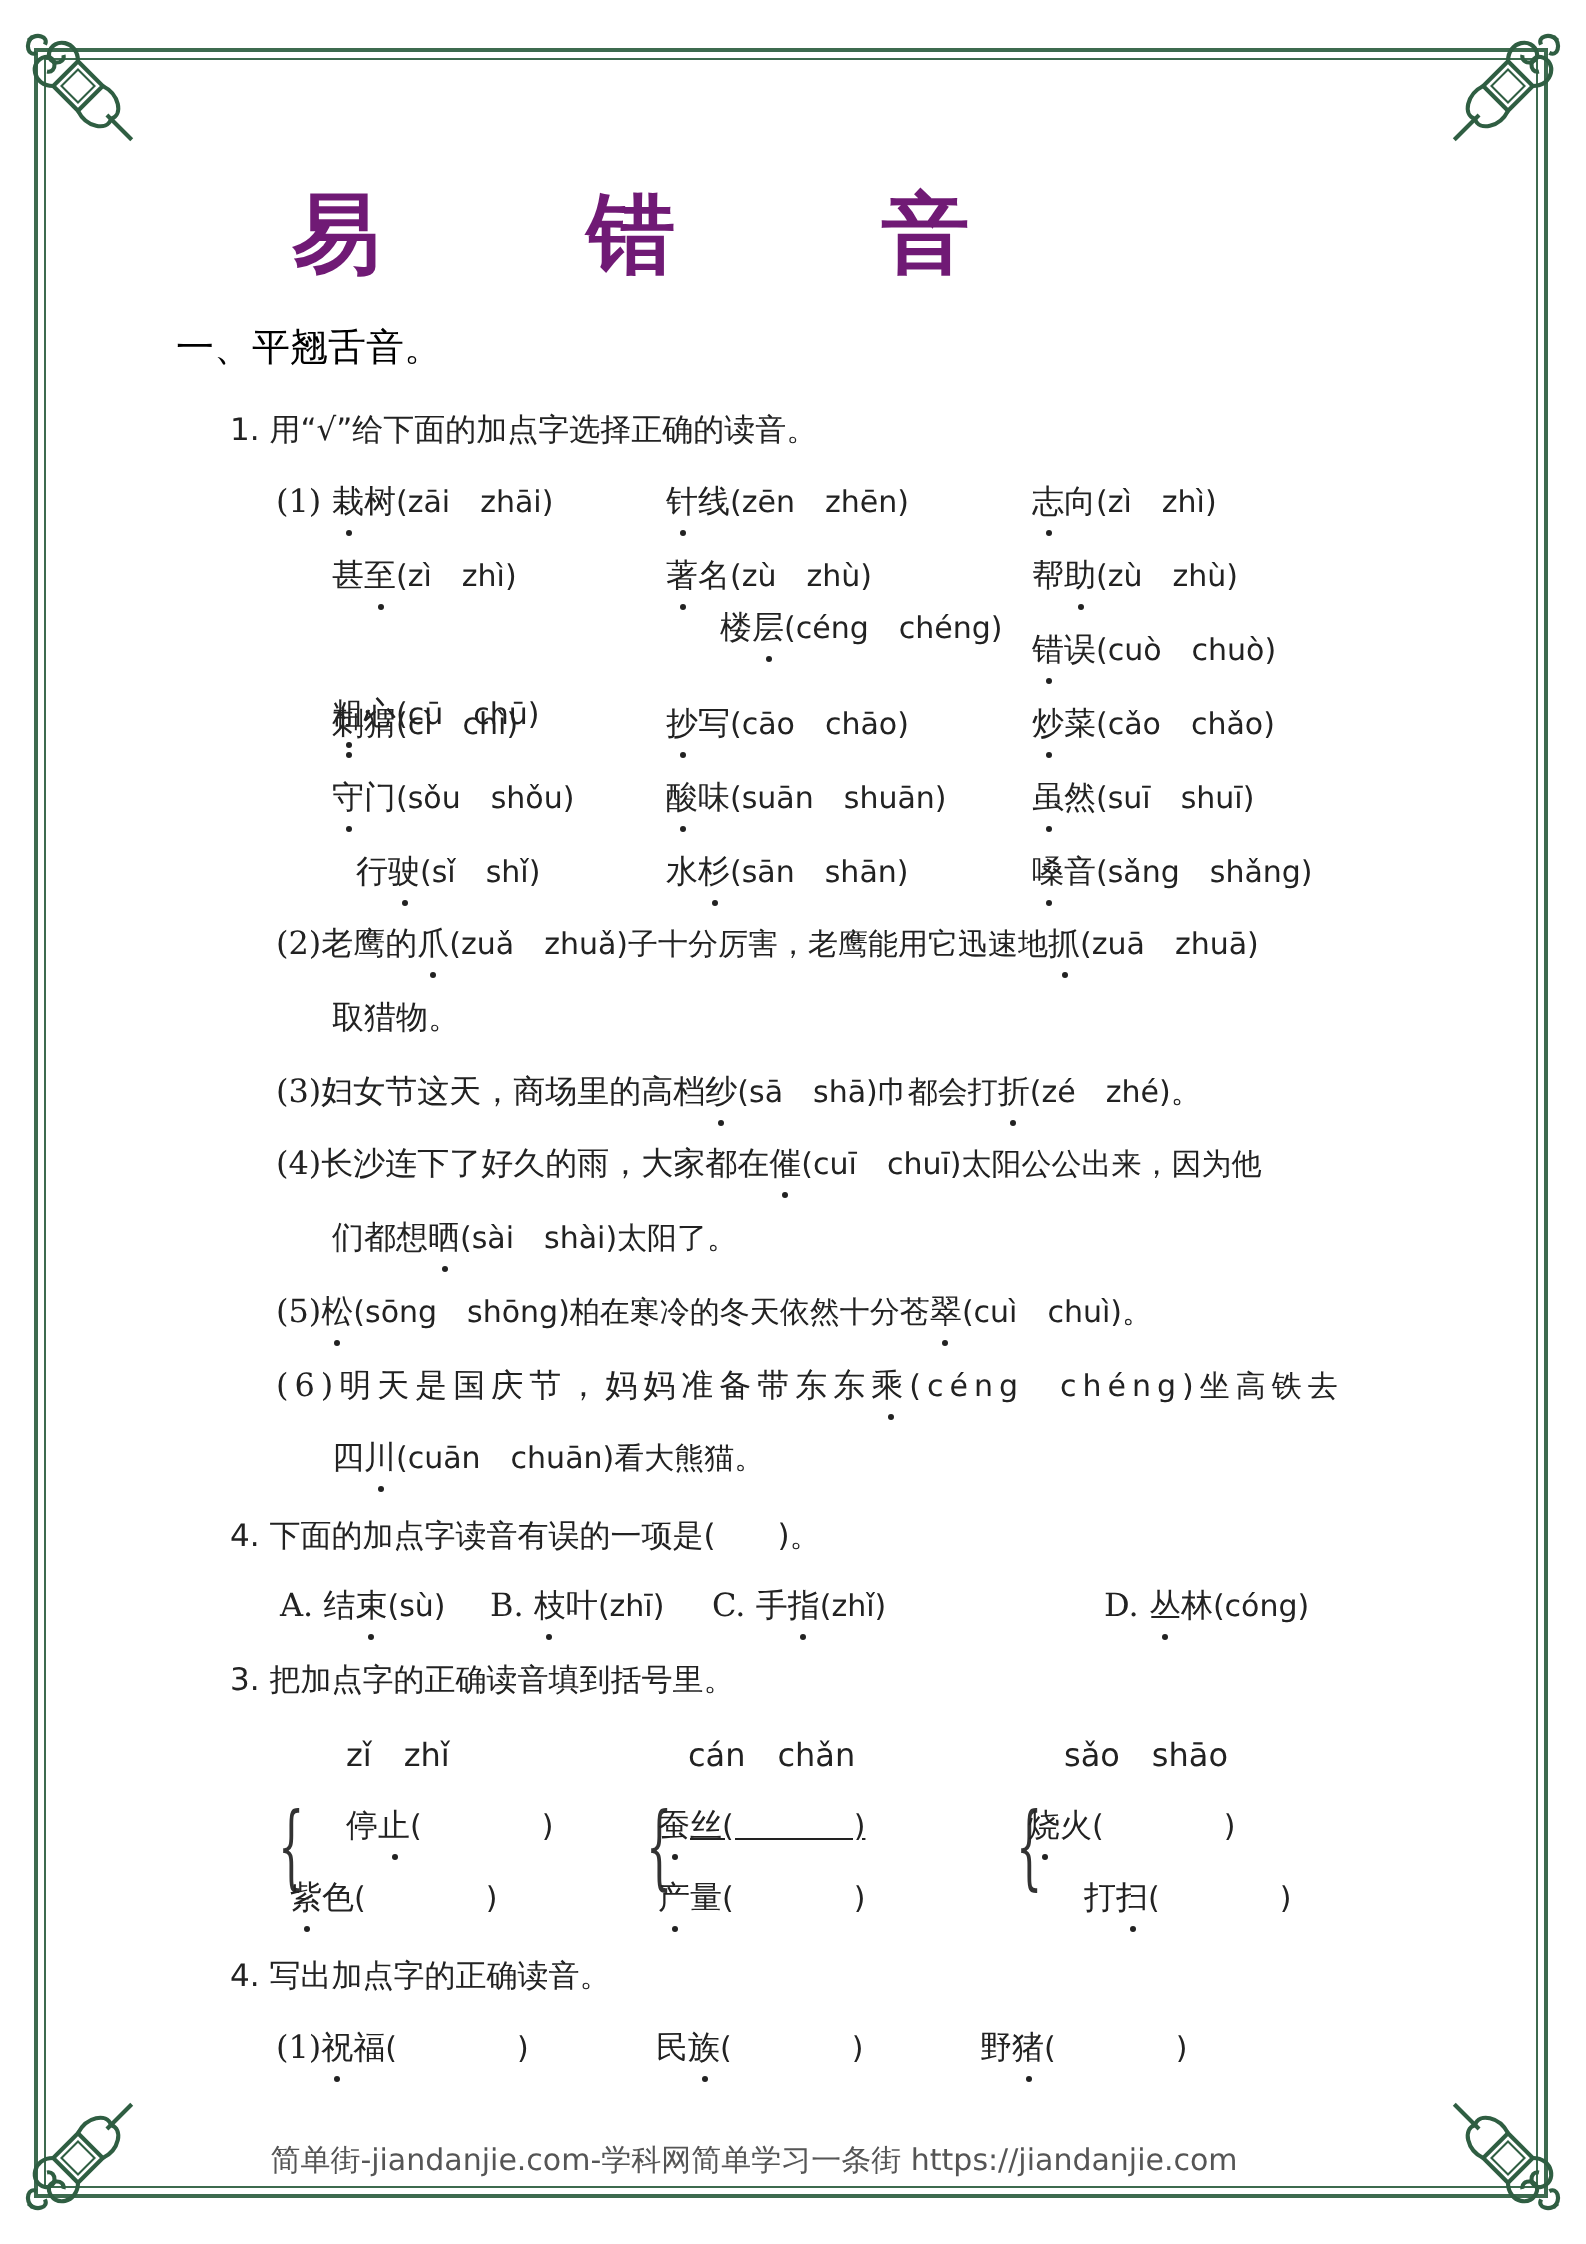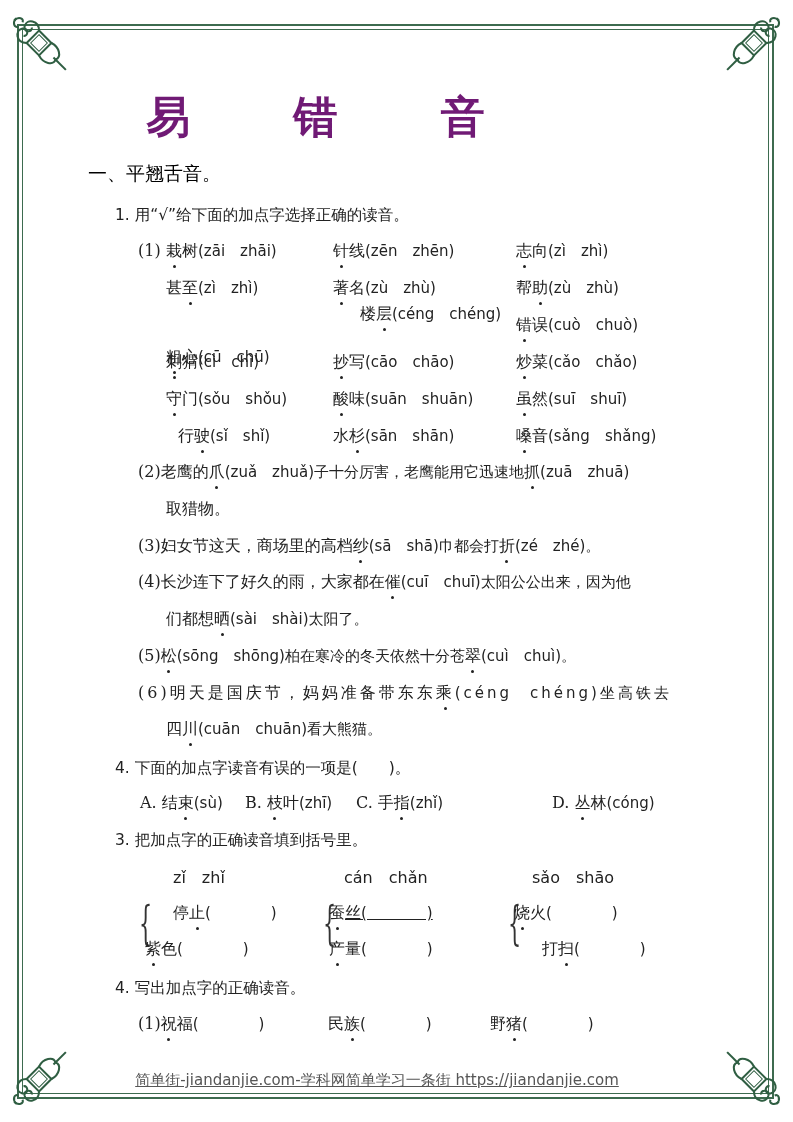--- a/index.html
+++ b/index.html
@@ -25,21 +25,21 @@
        font-weight: normal; font-size: 15.5px; color: #222; }
   .line { position: absolute; font-size: 16px; white-space: nowrap; color: #222; }
   .py { font-family: "DejaVu Sans", sans-serif; font-size: 15px; }
   .dot { position: relative; display: inline-block; }
   .dot::after { content: ""; position: absolute; left: 50%; bottom: -6px; width: 3px; height: 3px;
                 margin-left: -1.5px; background: #222; border-radius: 50%; }
   .cell { position: absolute; white-space: nowrap; font-size: 16px; }
   .brace { position: absolute; font-size: 46px; line-height: 1; font-family: "DejaVu Serif", serif;
            color: #333; transform: scaleX(0.45); transform-origin: left top; }
   .footer { position: absolute; left: 0; width: 754px; top: 1071px; text-align: center;
-            font-family: "DejaVu Sans", sans-serif; font-size: 15px; color: #555; text-decoration: underline; }
+            font-family: "DejaVu Sans", sans-serif; font-size: 15px; color: #555; }
 </style>
 </head>
 <body>
 
 <div class="frame-outer"></div>
 <div class="frame-inner"></div>
 
 <div class="corner tl">
   <svg viewBox="0 0 60 60">
       <g fill="none" stroke="#2f5e42" stroke-width="2">

